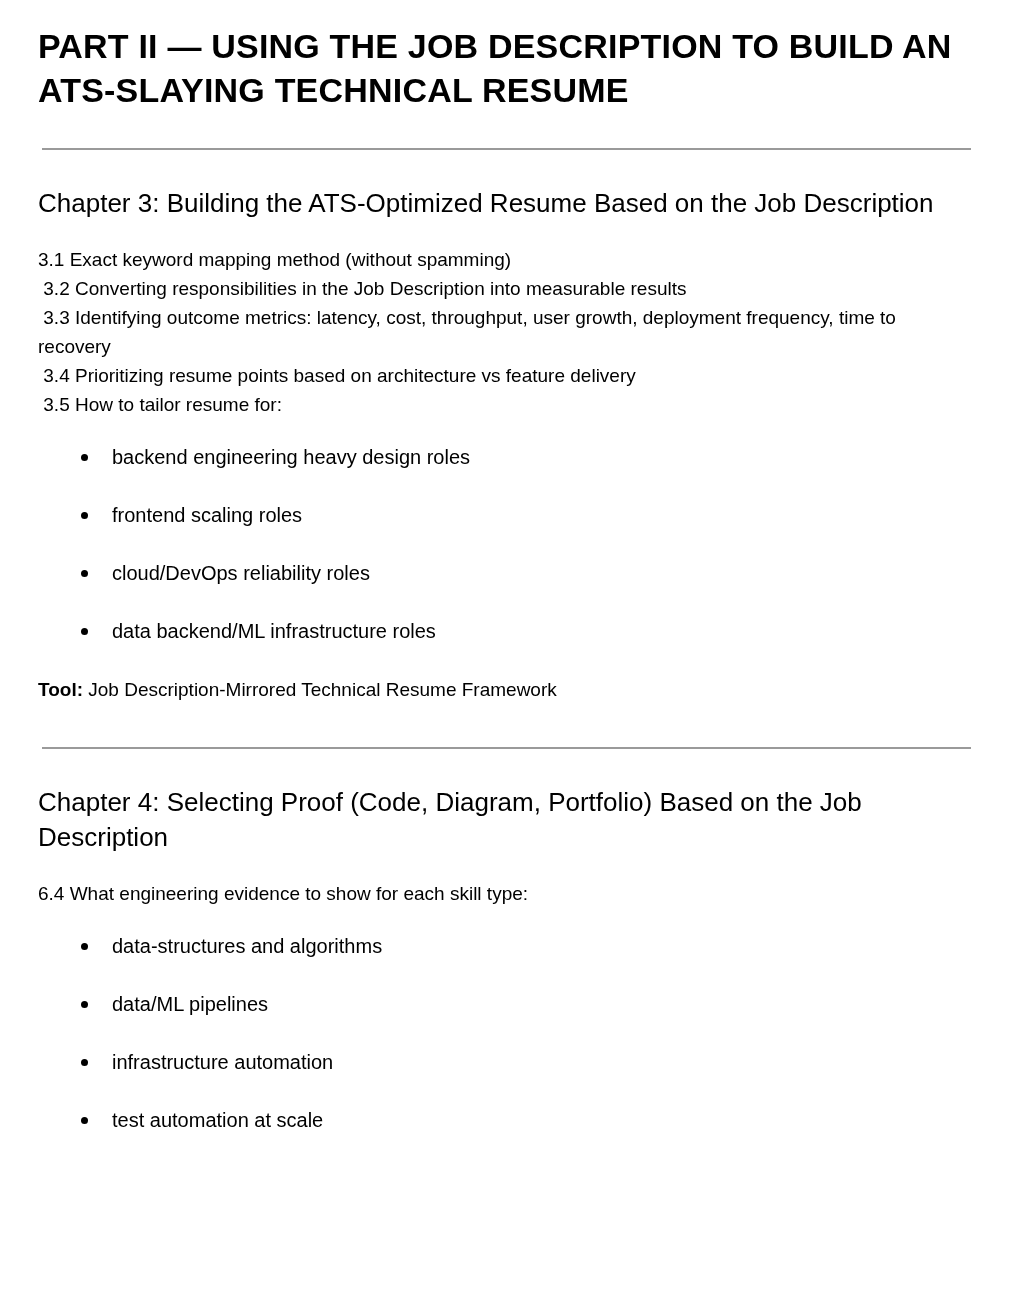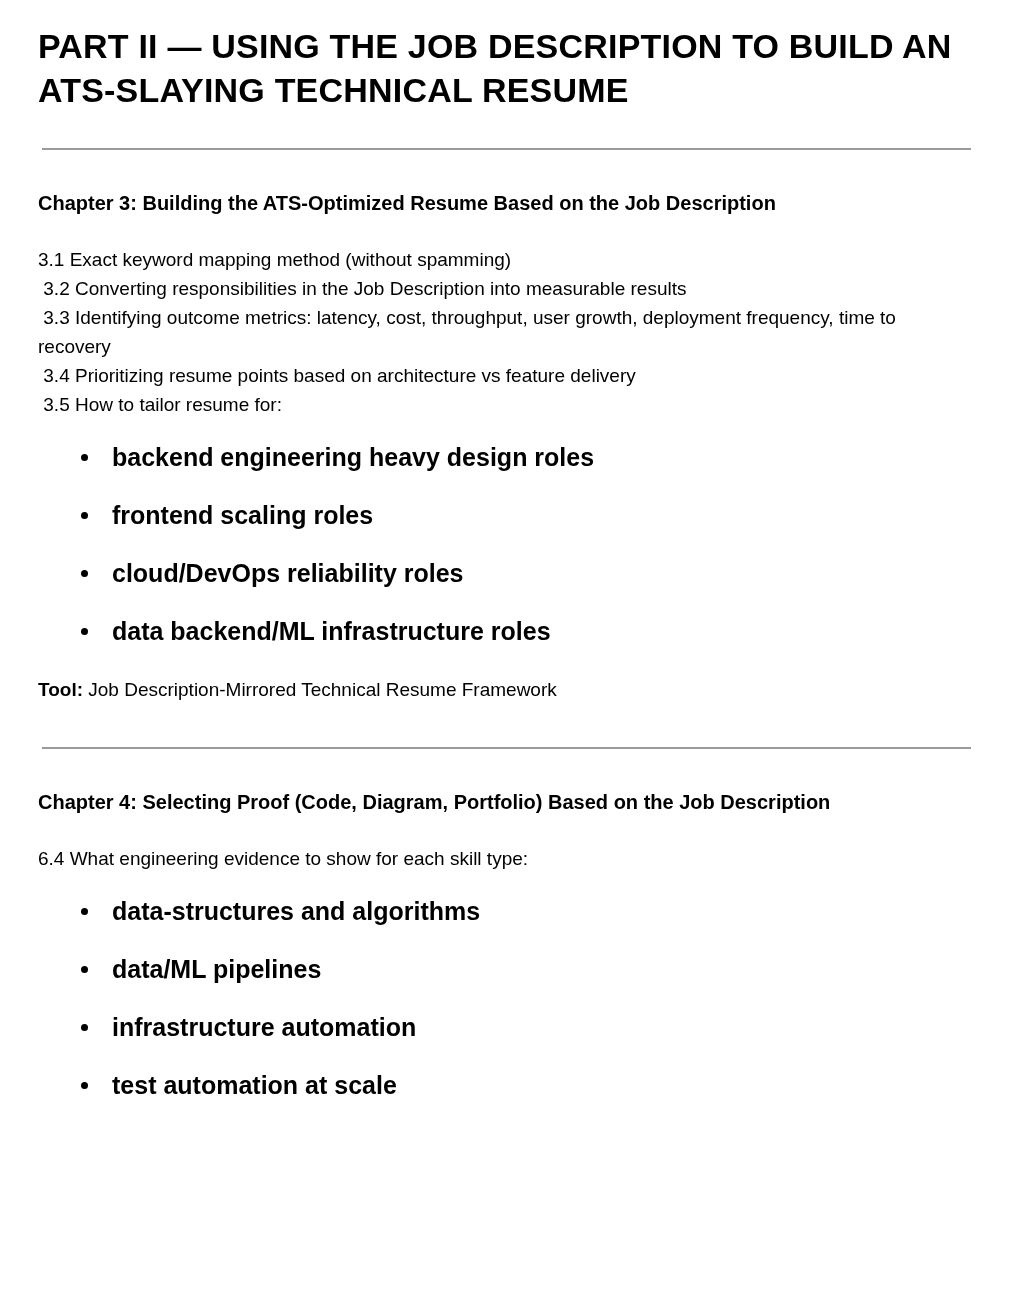--- a/index.html
+++ b/index.html
@@ -27,46 +27,45 @@
   }
   .rule {
     height: 0;
     border: none;
     border-top: 2px solid #9a9a9a;
     margin: 36px 0 0 4px;
   }
   .rule-2 { margin-top: 43px; }
   .chapter-heading {
     margin: 36px 0 0;
-    font-size: 20px;
+    font-size: 26px;
     line-height: 35px;
-    font-weight: 700;
+    font-weight: 400;
     white-space: pre-wrap;
   }
   .toc-lines { margin-top: 24px; }
   .toc-lines p, .intro-line {
     margin: 0;
     font-size: 19px;
     line-height: 29px;
     white-space: pre-wrap;
   }
   .intro-line { margin-top: 24px; }
   ul.bullet-list {
     list-style: none;
     margin: 24px 0 0;
     padding: 0;
   }
   ul.bullet-list li {
     position: relative;
     padding-left: 74px;
-    font-size: 25px;
+    font-size: 20px;
     line-height: 29px;
     margin-bottom: 29px;
     white-space: pre-wrap;
-    font-weight: bold;
   }
   ul.bullet-list li::before {
     content: "";
     position: absolute;
     left: 43px;
     top: 11px;
     width: 7px;
     height: 7px;
     border-radius: 50%;
     background: #000000;

